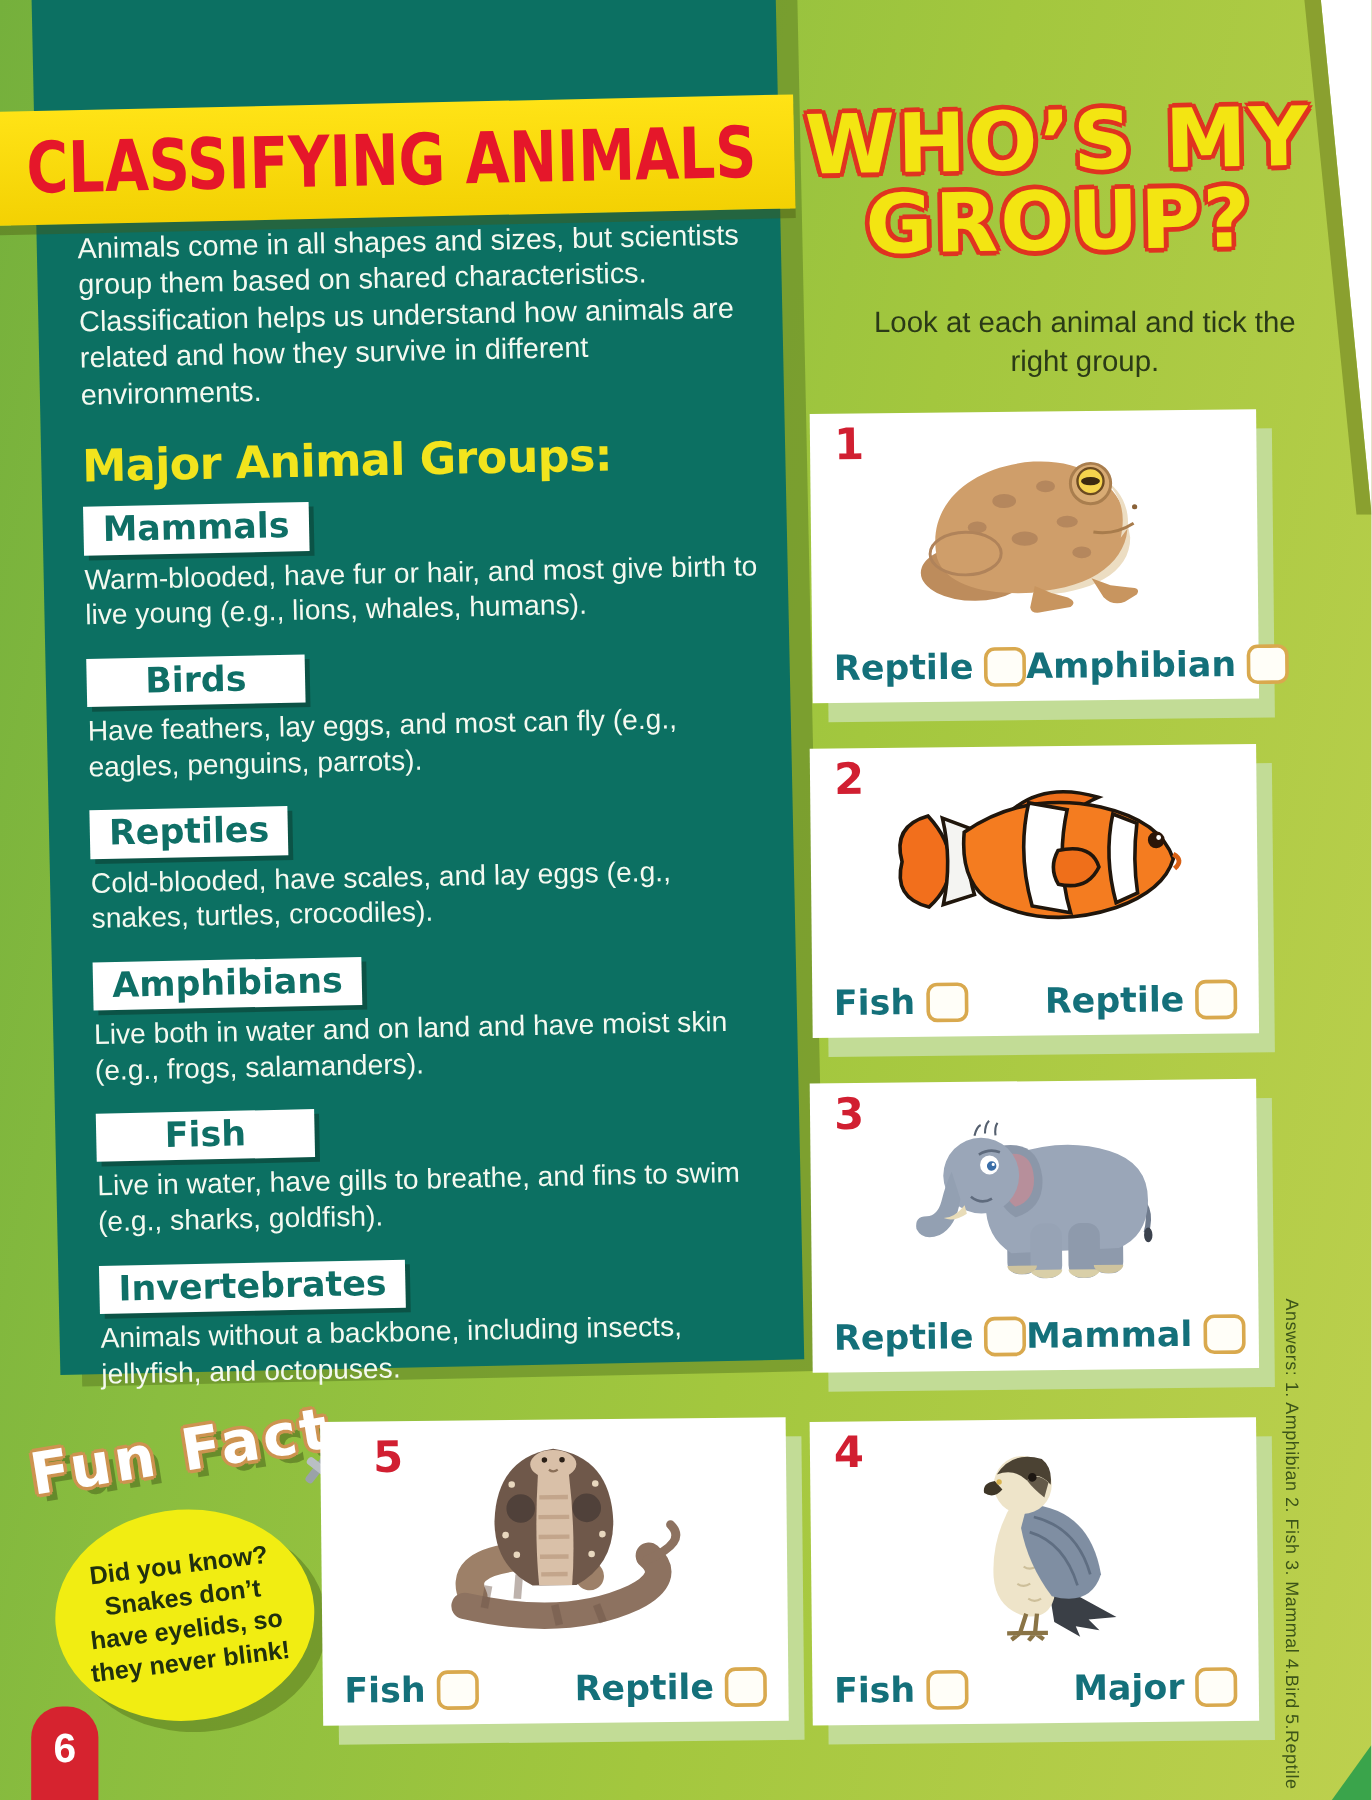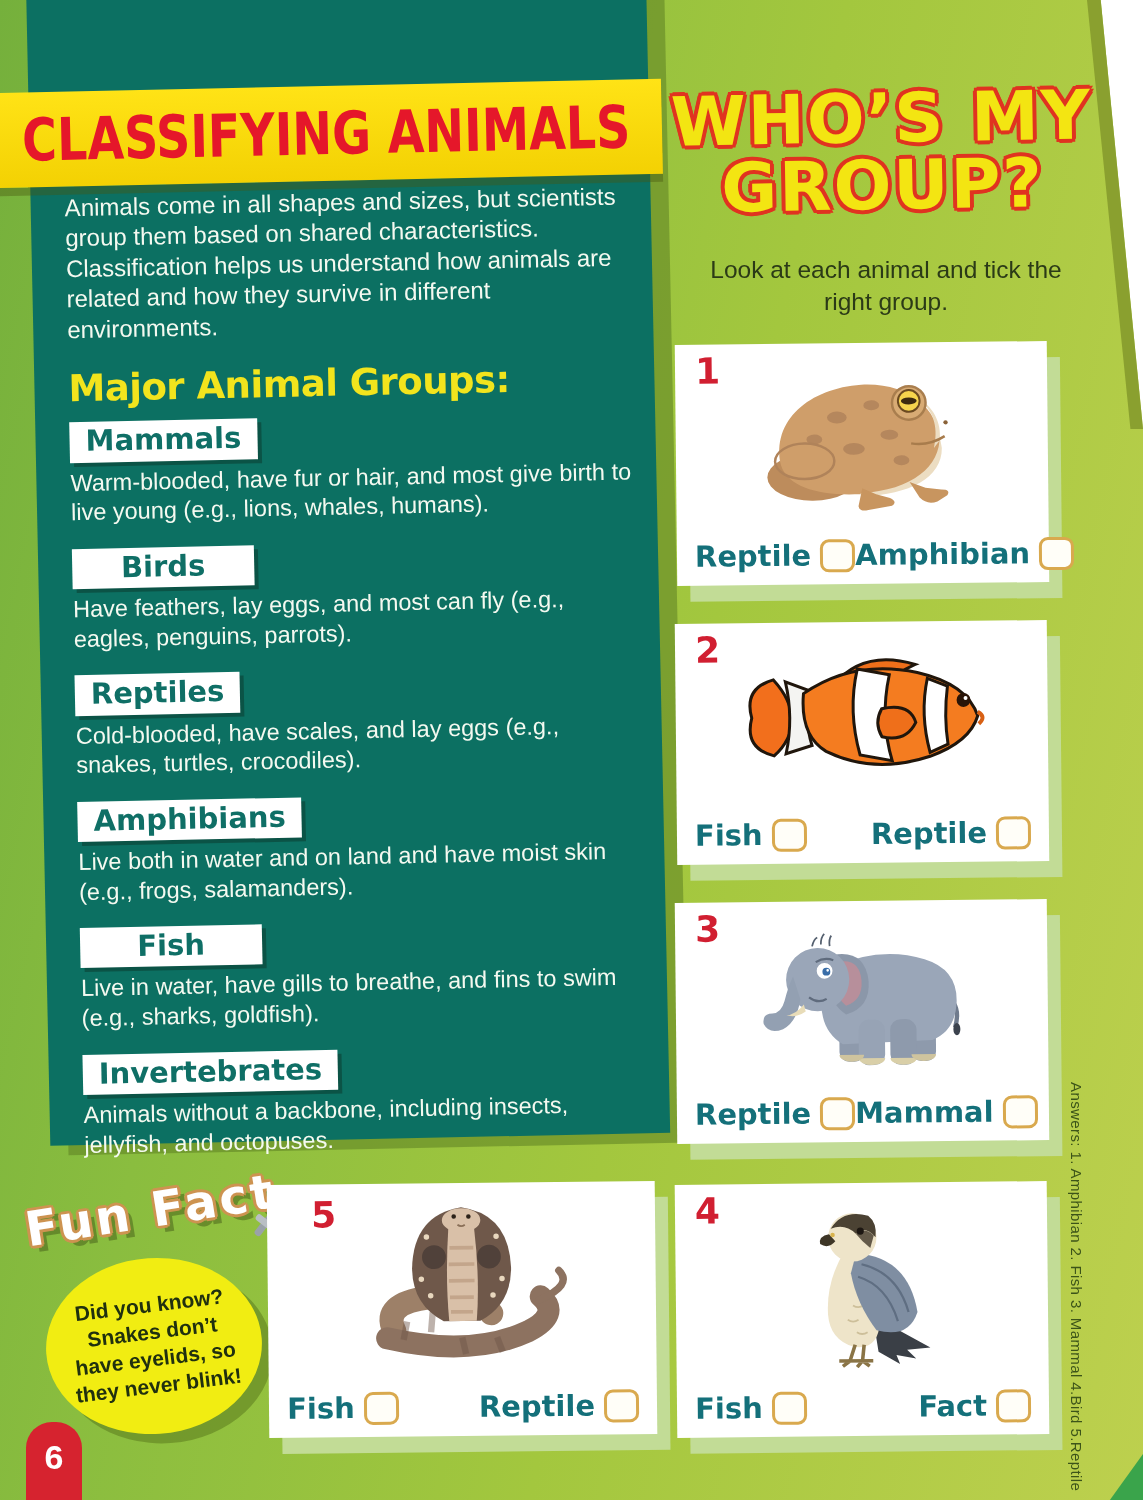--- a/index.html
+++ b/index.html
@@ -38,21 +38,21 @@
     font-family:"DejaVu Sans","Liberation Sans",sans-serif;}
 
   
   .activity-title{position:absolute;left:664px;top:86px;width:436px;text-align:center;
     transform:rotate(-1deg);font-weight:bold;color:#f3e512;line-height:.98;z-index:2;
     font-family:"DejaVu Sans","Liberation Sans",sans-serif;
     text-shadow:4px 0 0 #e03320,-4px 0 0 #e03320,0 4px 0 #e03320,0 -4px 0 #e03320,
       3px 3px 0 #e03320,-3px 3px 0 #e03320,3px -3px 0 #e03320,-3px -3px 0 #e03320;}
   .activity-title .line1{font-size:68px;display:block;letter-spacing:2px;}
   .activity-title .line2{font-size:68px;display:block;letter-spacing:2px;}
-  .instruction{position:absolute;left:706px;top:254px;width:360px;text-align:center;
+  .instruction{position:absolute;left:724px;top:254px;width:360px;text-align:center;
     font-size:24.5px;line-height:1.3;color:#2b3a17;z-index:2;}
 
   
   .card{position:absolute;background:#ffffff;box-shadow:13px 16px 0 #c2dc96;
     transform:rotate(-.6deg);z-index:2;}
   .card-number{position:absolute;left:20px;top:6px;font-size:36px;font-weight:bold;color:#d11f31;
     font-family:"DejaVu Sans","Liberation Sans",sans-serif;}
   .card-art{position:absolute;left:8px;right:8px;top:8px;bottom:62px;
     display:flex;align-items:center;justify-content:center;}
   .card-options{position:absolute;left:0;right:0;bottom:12px;display:flex;
@@ -262,21 +262,21 @@
         <path d="M92 164 L86 182 M102 164 L100 182" stroke="#8a7446" stroke-width="4"></path>
         <path d="M74 182 L112 182 M86 182 l-8 6 M100 182 l-6 7 M100 182 l8 6" stroke="#8a7446" stroke-width="4" fill="none"></path>
       </svg>
     </div>
     <div class="card-options">
       <div class="option">
         <span class="option-label">Fish</span>
         <div class="checkbox"></div>
       </div>
       <div class="option">
-        <span class="option-label">Fact</span>
+        <span class="option-label">Major</span>
         <div class="checkbox"></div>
       </div>
     </div>
   </div>
 
   <div class="wrench">
     <svg width="34" height="34" viewBox="0 0 34 34">
       <rect x="14" y="2" width="7" height="30" rx="3" fill="#9aa2a8" transform="rotate(38 17 17)"></rect>
       <rect x="14" y="6" width="7" height="22" rx="3" fill="#b9bfc4" transform="rotate(-52 17 17)"></rect>
     </svg>

